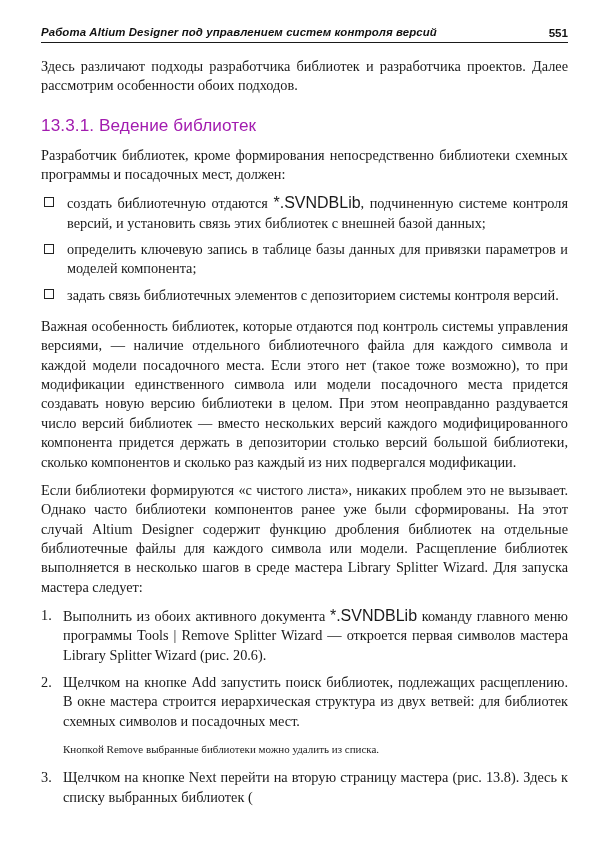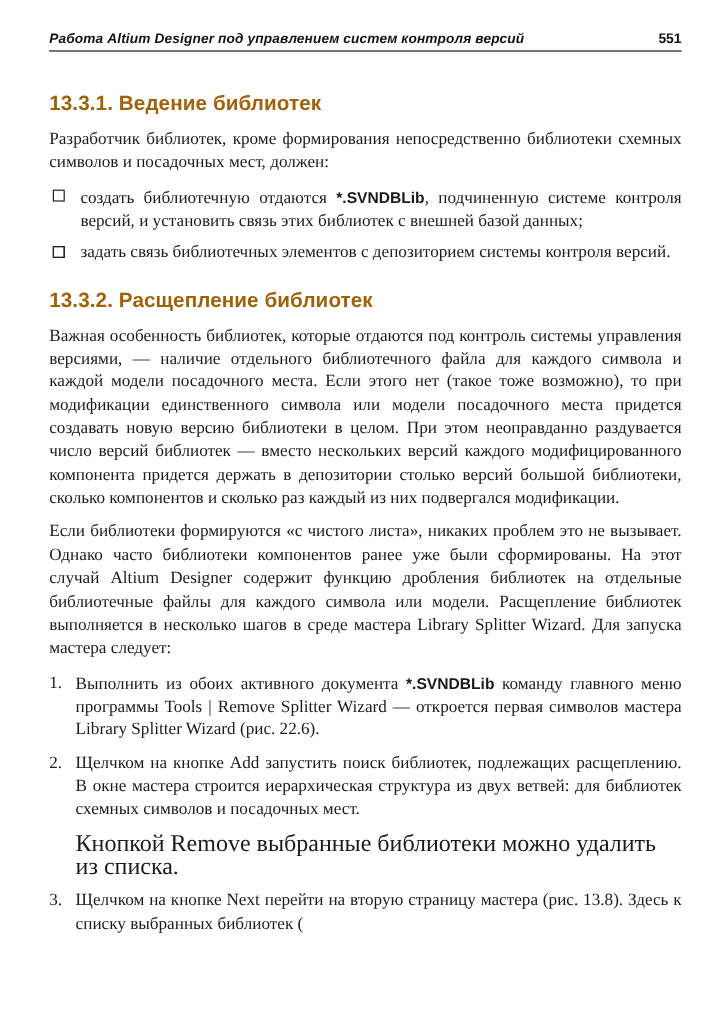--- a/index.html
+++ b/index.html
@@ -26,21 +26,21 @@
     background: #ffffff;
   }
 
   
   .header {
     position: absolute;
     left: 41px;
     top: 26px;
     width: 527px;
     display: flex;
-    align-items: center;
+    align-items: flex-start;
     justify-content: space-between;
     border-bottom: 1.3px solid #1a1a1a;
     padding-bottom: 3px;
   }
   .header-title {
     font-family: "Liberation Sans", "DejaVu Sans", sans-serif;
     font-style: italic;
     font-weight: 700;
     font-size: 11.4px;
     letter-spacing: 0.01em;
@@ -66,25 +66,25 @@
     margin: 0 0 9px 0;
     font-size: 14.3px;
     line-height: 19.35px;
     text-align: justify;
     text-justify: inter-word;
     hyphens: manual;
   }
 
   h2.section-heading {
     font-family: "Liberation Sans", "DejaVu Sans", sans-serif;
-    font-weight: 700;
+    font-weight: 400;
     font-size: 17.2px;
     line-height: 20px;
     margin: 19px 0 11px 0;
-    color: #a16207;
+    color: #a21caf;
     letter-spacing: 0.005em;
   }
 
   
   ul.square-list {
     list-style: none;
     margin: 0 0 4px 0;
     padding: 0;
   }
   ul.square-list > li {
@@ -127,72 +127,71 @@
     position: absolute;
     left: 0;
     top: 0;
     width: 16px;
     text-align: left;
     font-size: 14.3px;
     line-height: 19.35px;
   }
   p.sub-note {
     margin: 9px 0 9px 0;
-    font-size: 20px;
+    font-size: 11px;
     line-height: 19.35px;
     text-align: left;
   }
 
   b, strong { font-weight: 400; }
   .mono-sans {
     font-family: "Liberation Sans", "DejaVu Sans", sans-serif;
-    font-size: 13px;
-    font-weight: bold;
+    font-size: 16px;
   }
 </style>
 </head>
 <body>
 
 <div class="page">
 
   <div class="header">
     <span class="header-title">Работа Altium Designer под управлением систем контроля версий</span>
     <span class="header-page-number">551</span>
   </div>
 
   <div class="content">
 
 
+    <p class="body"><span>Здесь различают подходы разработчика библиотек и разработчика проектов. Далее рассмотрим особенности обоих подходов.</span></p>
 
     <h2 class="section-heading">13.3.1. Ведение библиотек</h2>
 
-    <p class="body"><span>Разработчик библиотек, кроме формирования непосредственно библиотеки схемных символов и посадочных мест, должен:</span></p>
+    <p class="body"><span>Разработчик библиотек, кроме формирования непосредственно библиотеки схемных программы и посадочных мест, должен:</span></p>
 
     <ul class="square-list">
       <li>
         <span class="sq-bullet"></span><span>создать библиотечную отдаются </span><span class="mono-sans">*.SVNDBLib</span><span>, подчиненную системе контроля версий, и установить связь этих библиотек с внешней базой данных;</span>
       </li>
       <li>
-        <span class="sq-bullet"></span>
+        <span class="sq-bullet"></span><span>определить ключевую запись в таблице базы данных для привязки параметров и моделей компонента;</span>
       </li>
       <li>
         <span class="sq-bullet"></span><span>задать связь библиотечных элементов с депозиторием системы контроля версий.</span>
       </li>
     </ul>
 
-    <h2 class="section-heading">13.3.2. Расщепление библиотек</h2>
 
     <p class="body"><span>Важная особенность библиотек, которые отдаются под контроль системы управления версиями, — наличие отдельного библиотечного файла для каждого символа и каждой модели посадочного места. Если этого нет (такое тоже возможно), то при модификации единственного символа или модели посадочного места придется создавать новую версию библиотеки в целом. При этом неоправданно раздувается число версий библиотек — вместо нескольких версий каждого модифицированного компонента придется держать в депозитории столько версий большой библиотеки, сколько компонентов и сколько раз каждый из них подвергался модификации.</span></p>
 
     <p class="body"><span>Если библиотеки формируются «с чистого листа», никаких проблем это не вызывает. Однако часто библиотеки компонентов ранее уже были сформированы. На этот случай Altium Designer содержит функцию дробления библиотек на отдельные библиотечные файлы для каждого символа или модели. Расщепление библиотек выполняется в несколько шагов в среде мастера </span><b>Library Splitter Wizard</b><span>. Для запуска мастера следует:</span></p>
 
     <ol class="num-list">
 
       <li>
-        <span class="num-marker">1.</span><span>Выполнить из обоих активного документа </span><span class="mono-sans">*.SVNDBLib</span><span> команду главного меню программы </span><b>Tools | Remove Splitter Wizard</b><span> — откроется первая символов мастера </span><b>Library Splitter Wizard</b><span> (рис. 22.6).</span>
+        <span class="num-marker">1.</span><span>Выполнить из обоих активного документа </span><span class="mono-sans">*.SVNDBLib</span><span> команду главного меню программы </span><b>Tools | Remove Splitter Wizard</b><span> — откроется первая символов мастера </span><b>Library Splitter Wizard</b><span> (рис. 20.6).</span>
       </li>
 
       <li>
         <span class="num-marker">2.</span><span>Щелчком на кнопке </span><b>Add</b><span> запустить поиск библиотек, подлежащих расщеплению. В окне мастера строится иерархическая структура из двух ветвей: для библиотек схемных символов и посадочных мест.</span>
 
         <p class="sub-note"><span>Кнопкой </span><b>Remove</b><span> выбранные библиотеки можно удалить из списка.</span></p>
       </li>
 
       <li>
         <span class="num-marker">3.</span><span>Щелчком на кнопке </span><b>Next</b><span> перейти на вторую страницу мастера (рис. 13.8). Здесь к списку выбранных библиотек (</span>

